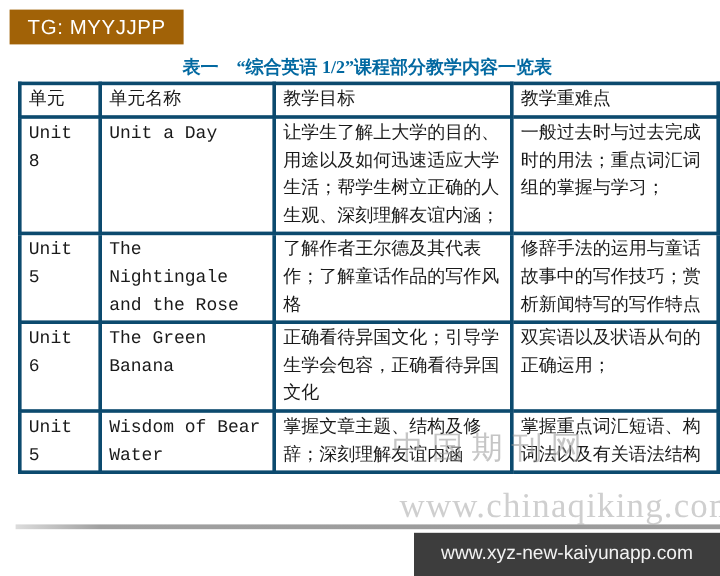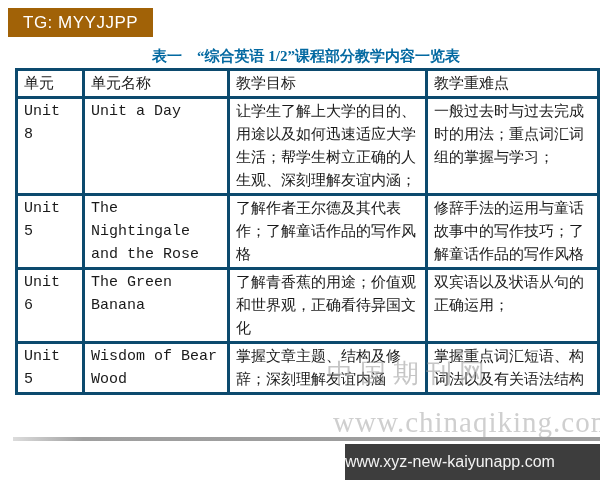--- a/index.html
+++ b/index.html
@@ -77,21 +77,21 @@
   }
   .wm-url{
     left:333px;top:406px;
     font-size:29px;letter-spacing:1px;
     color:rgba(160,160,160,0.5);
   }
   
   .footer-bar{
     position:absolute;left:345px;top:444px;width:255px;height:36px;
     background:#3d3d3d;
-    display:flex;align-items:center;
+    display:flex;align-items:center;justify-content:center;
   }
   .footer-bar span{
     color:#f2f2f2;
     font-family:"Liberation Sans","DejaVu Sans",sans-serif;
     font-size:16px;
   }
 </style>
 </head>
 <body>
 
@@ -118,31 +118,31 @@
     <tr class="row-0">
       <td class="en">Unit 8</td>
       <td class="en cell-name">Unit a Day</td>
       <td class="cell-obj">让学生了解上大学的目的、用途以及如何迅速适应大学生活；帮学生树立正确的人生观、深刻理解友谊内涵；</td>
       <td class="cell-key">一般过去时与过去完成时的用法；重点词汇词组的掌握与学习；</td>
     </tr>
     <tr class="row-1">
       <td class="en">Unit 5</td>
       <td class="en cell-name">The Nightingale and the Rose</td>
       <td class="cell-obj">了解作者王尔德及其代表作；了解童话作品的写作风格</td>
-      <td class="cell-key">修辞手法的运用与童话故事中的写作技巧；了解童话作品的写作风格</td>
+      <td class="cell-key">修辞手法的运用与童话故事中的写作技巧；赏析新闻特写的写作特点</td>
     </tr>
     <tr class="row-2">
       <td class="en">Unit 6</td>
       <td class="en cell-name">The Green Banana</td>
-      <td class="cell-obj">了解青香蕉的用途；价值观和世界观，正确看待异国文化</td>
+      <td class="cell-obj">正确看待异国文化；引导学生学会包容，正确看待异国文化</td>
       <td class="cell-key">双宾语以及状语从句的正确运用；</td>
     </tr>
     <tr class="row-4">
       <td class="en">Unit 5</td>
-      <td class="en cell-name">Wisdom of Bear Wood</td>
+      <td class="en cell-name">Wisdom of Bear Water</td>
       <td class="cell-obj">掌握文章主题、结构及修辞；深刻理解友谊内涵</td>
       <td class="cell-key">掌握重点词汇短语、构词法以及有关语法结构</td>
     </tr>
   </tbody>
     </table>
 
   <div class="shadow-strip"></div>
 
   <div class="wm wm-cjk">中国期刊网</div>
   <div class="wm wm-url">www.chinaqiking.com</div>

